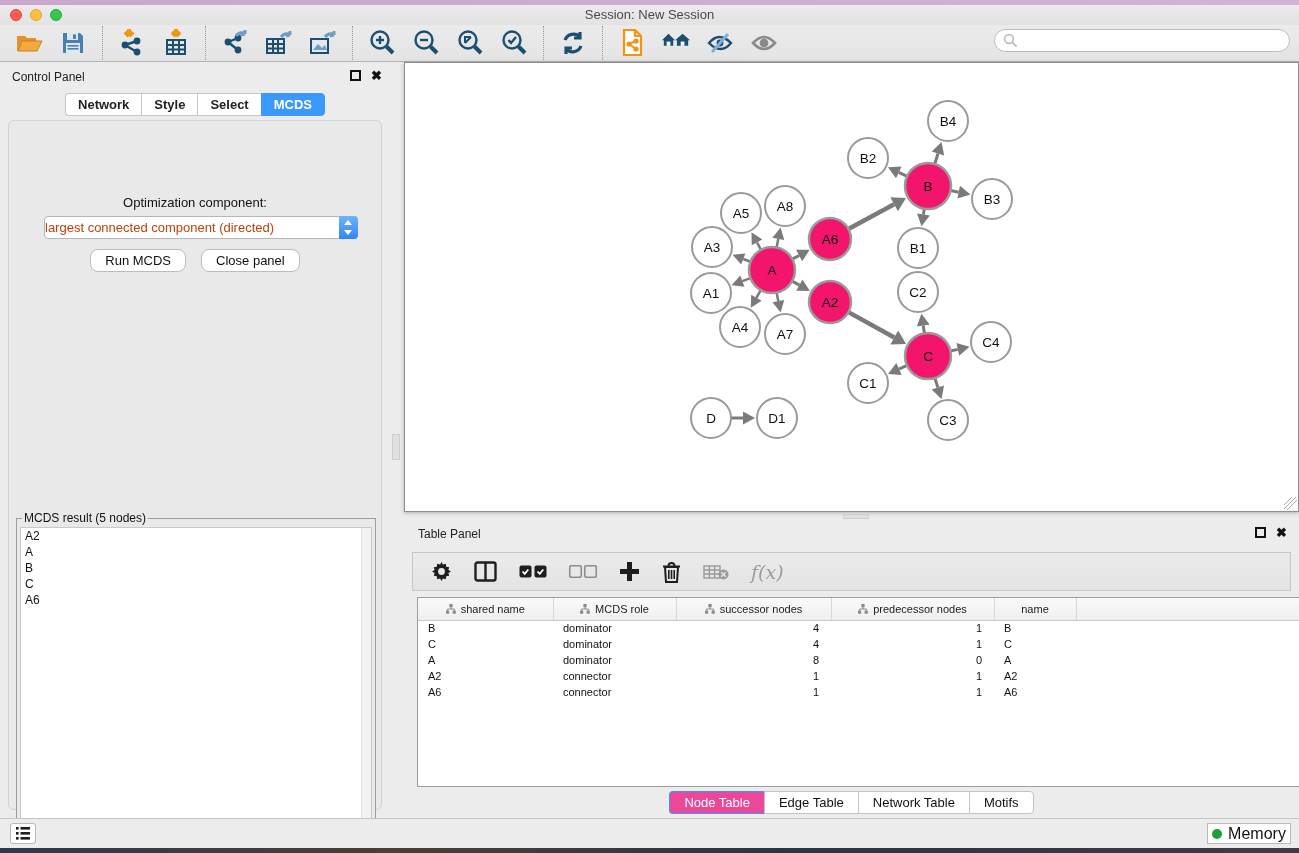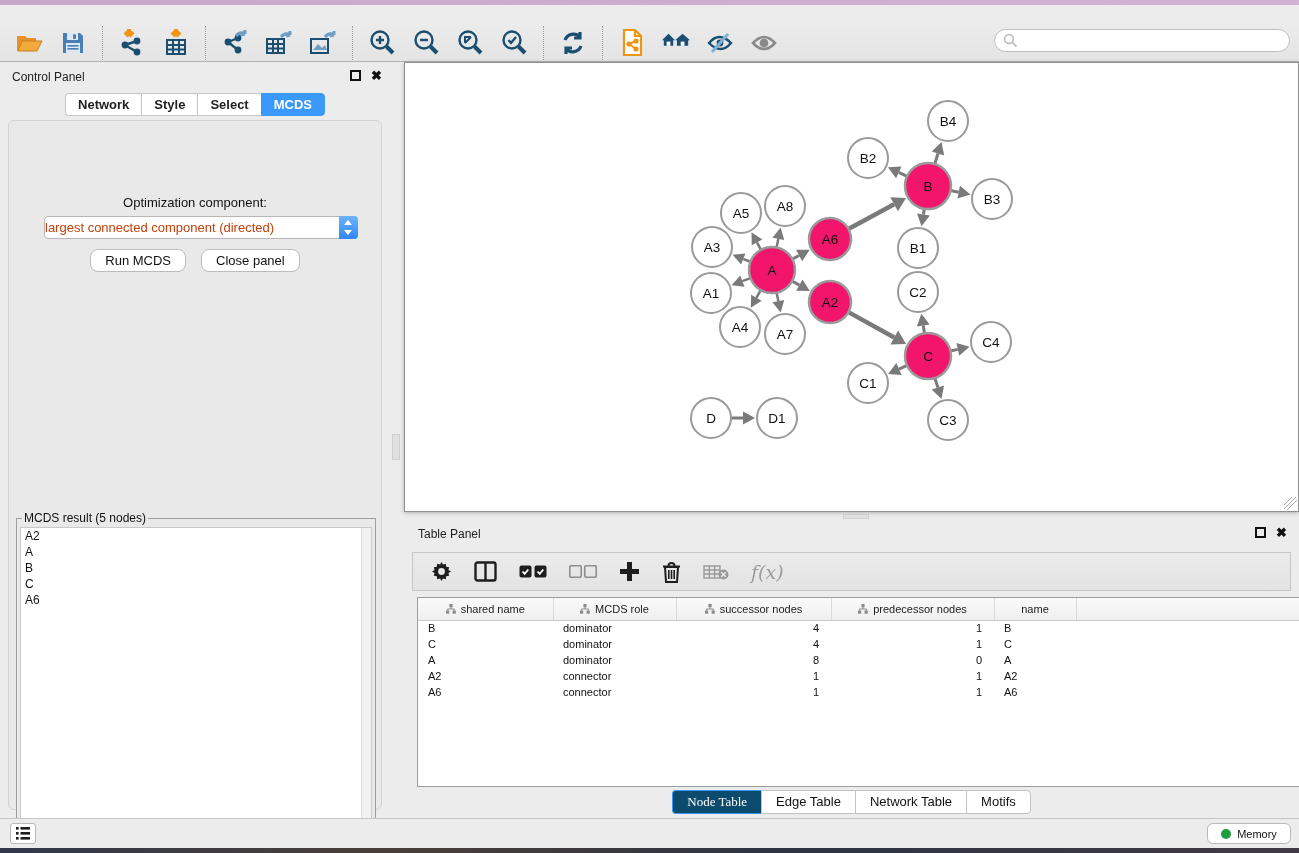--- a/index.html
+++ b/index.html
@@ -105,44 +105,52 @@
     color:#222; white-space:nowrap; overflow:hidden; }
   table.node-table th .th-inner { display:flex; align-items:center; justify-content:center; gap:5px; }
   table.node-table td { height:16px; padding:0 12px 0 10px; color:#111; white-space:nowrap; overflow:hidden; }
   td.num { text-align:right; }
 
   .tp-tabs { position:absolute; left:0; bottom:4px; width:100%; display:flex; justify-content:center; }
   .tp-tab { font-size:13px; padding:3px 14px; background:#fff; border:1px solid #c3c3c3;
     border-right:none; color:#111; }
   .tp-tab:first-child { border-radius:4px 0 0 4px; }
   .tp-tab:last-child { border-right:1px solid #c3c3c3; border-radius:0 4px 4px 0; }
-  .tp-tab.selected { background:#0c4a6e; border-color:#3b99fc; color:#fff;font-family:Liberation Serif, serif; }
+  .tp-tab.selected { background:#ec4899; border-color:#3b99fc; color:#fff; }
 
   
   .statusbar { position:absolute; left:0; top:818px; width:1299px; height:30px;
     background:#ececec; border-top:1px solid #c6c6c6; }
   .sb-left-btn { position:absolute; left:10px; top:4px; width:26px; height:21px;
     background:#fff; border:1px solid #b9b9b9; border-radius:3px;
     display:flex; align-items:center; justify-content:center; }
   .memory-btn { position:absolute; right:8px; top:4px; height:21px; min-width:84px;
-    background:#fff; border:1px solid #b9b9b9; border-radius:6px;
-    display:flex; align-items:center; justify-content:center; gap:6px; font-size:11px; color:#111; }
+    background:#fff; border:1px solid #b9b9b9; border-radius:0;
+    display:flex; align-items:center; justify-content:center; gap:6px; font-size:16px; color:#111; }
   .mem-dot { width:10px; height:10px; border-radius:50%; background:#1e9e3e; }
   .wallpaper-bottom { position:absolute; left:0; top:848px; width:1299px; height:5px;
     background:linear-gradient(90deg,#30384a,#4a3f38 30%,#2c3442 60%,#413a44); }
 
   svg { display:block; }
 </style>
 </head>
 <body>
 
 <div id="app">
 
   <div class="wallpaper-top"></div>
 
+  <div class="titlebar">
+    <div class="lights">
+      <div class="light red"></div>
+      <div class="light yellow"></div>
+      <div class="light green"></div>
+    </div>
+    <div class="title">Session: New Session</div>
+  </div>
 
   <div class="toolbar">
     <div class="tb-group">
       <div class="tb-btn">
         <svg width="27" height="22" viewBox="0 0 27 22">
             <path d="M1 4 h8 l2 2 h9 v3 H6 L2 19 H1 z" fill="#e8912a"></path>
             <path d="M6 9 h20 l-5 10 H2 z" fill="#f3a93c" stroke="#c97f1e"></path>
           </svg>
       </div>
       <div class="tb-btn">

